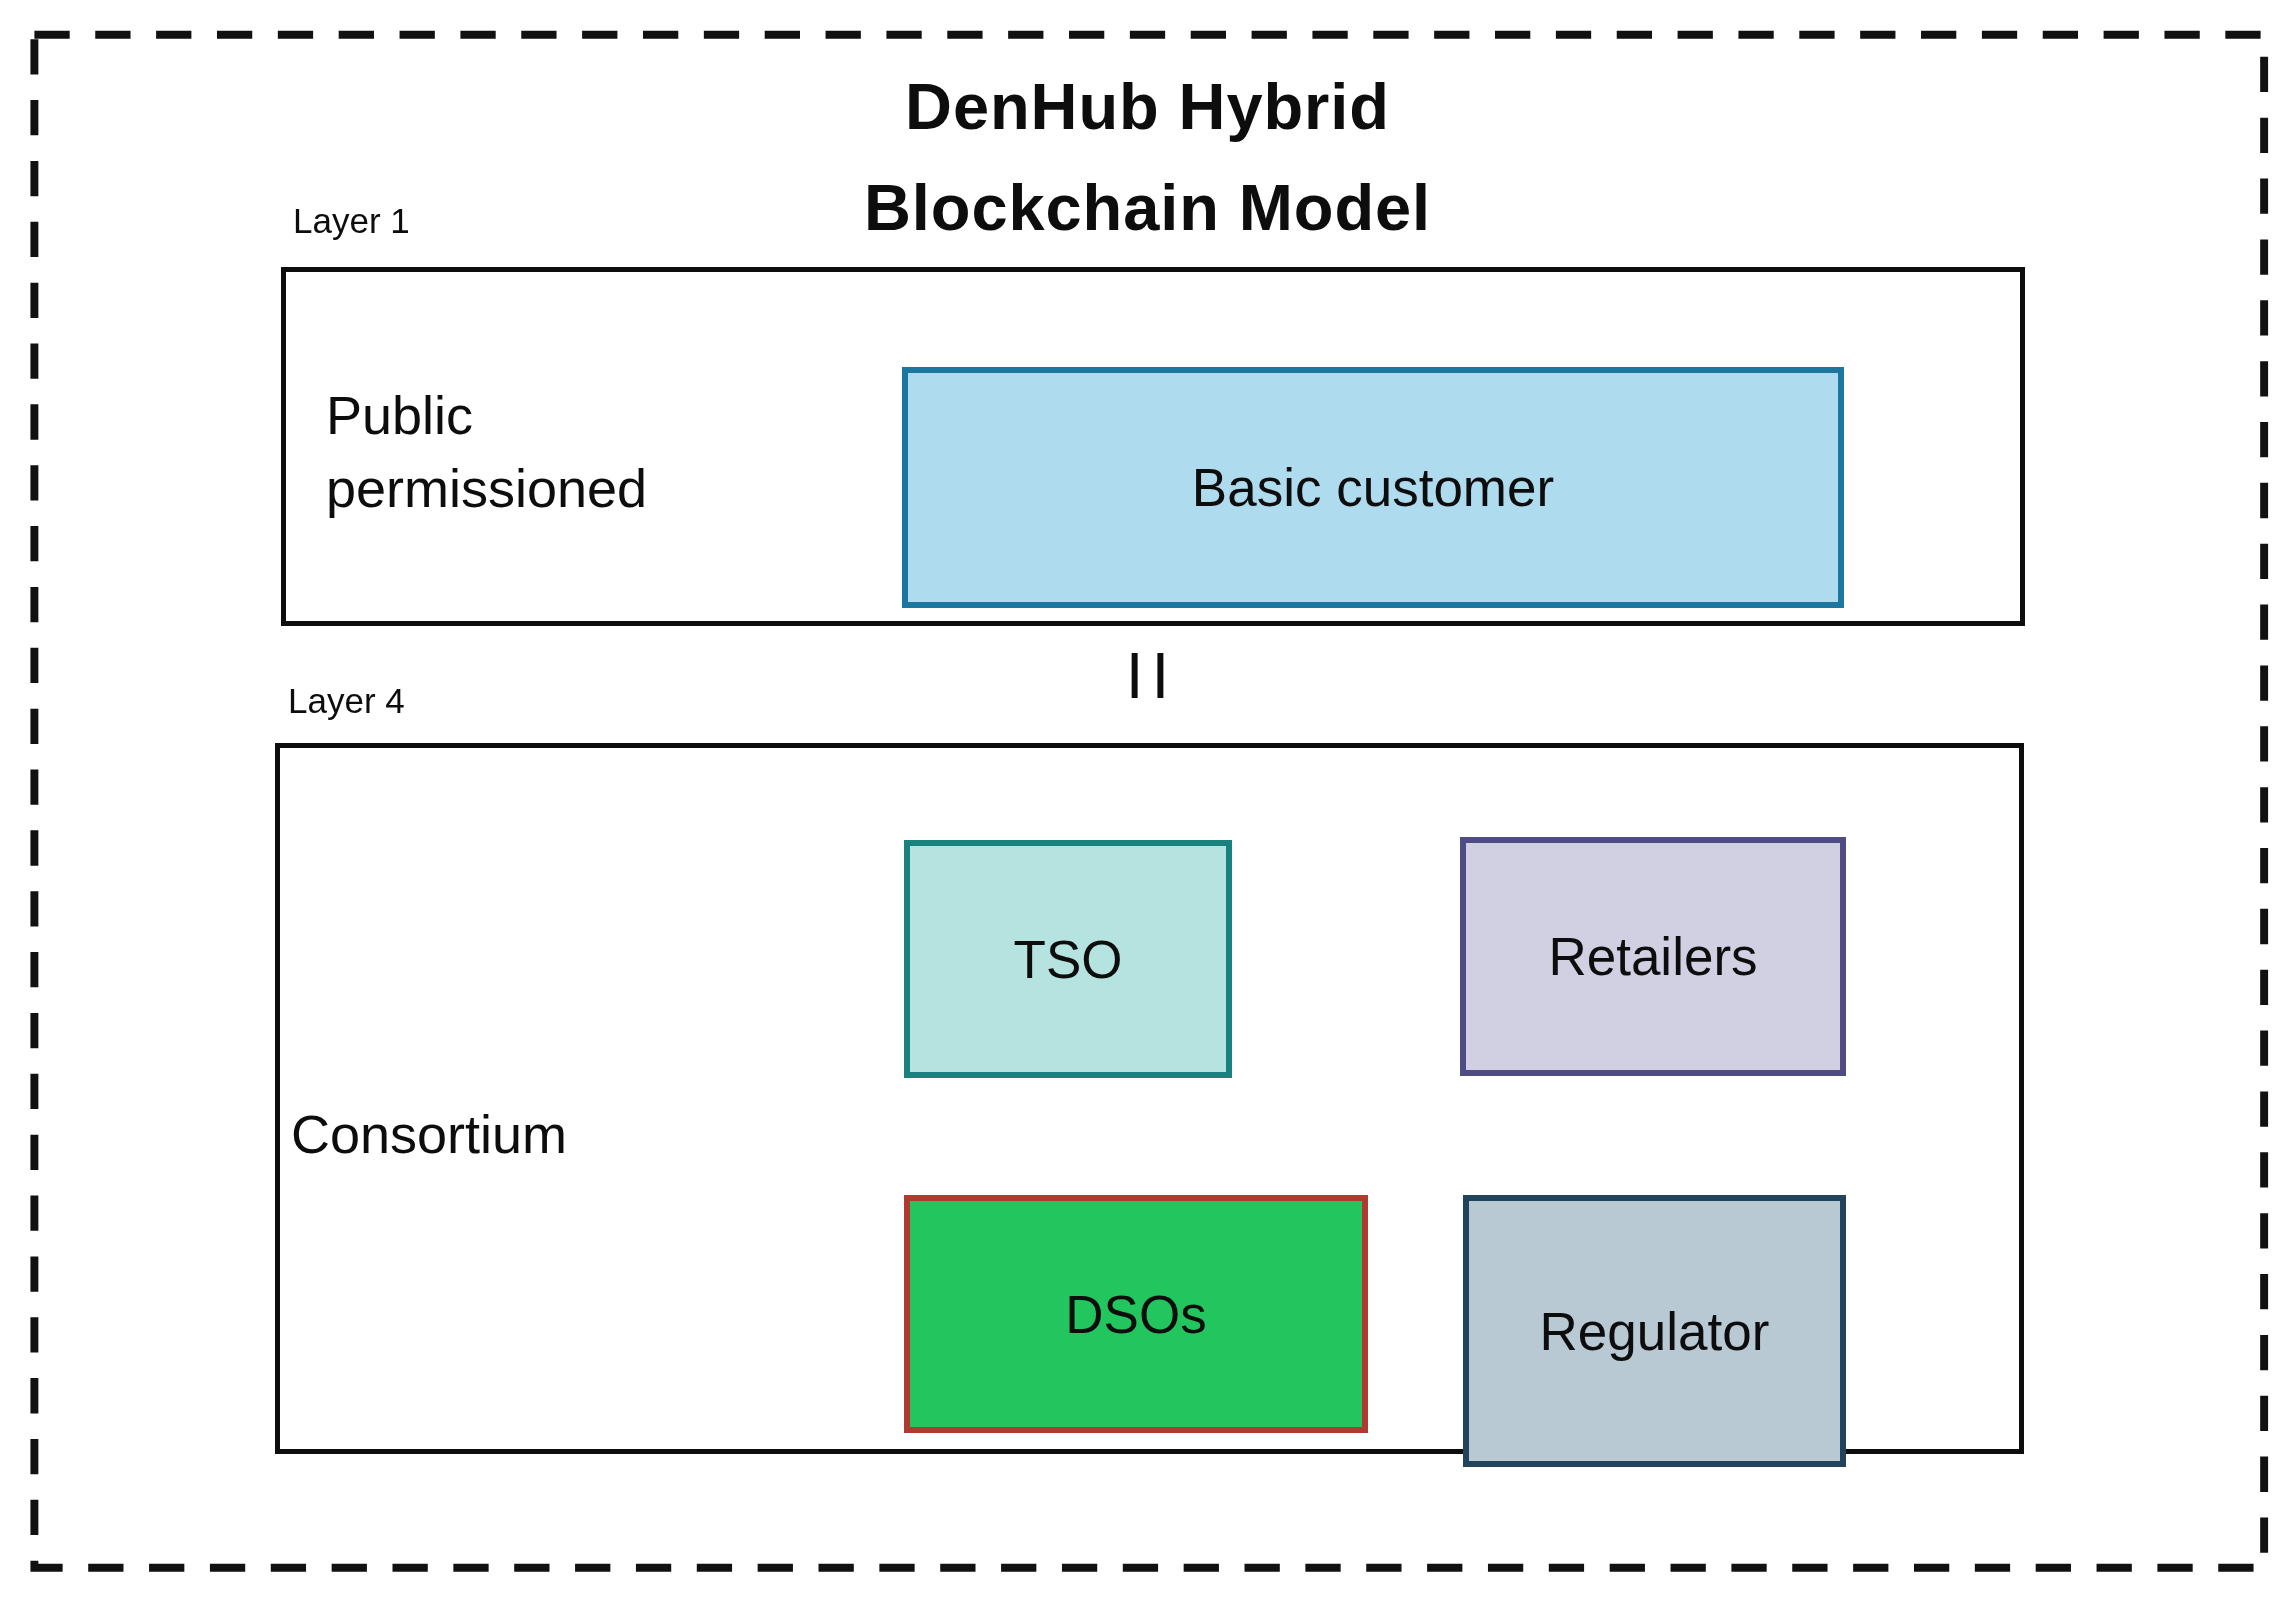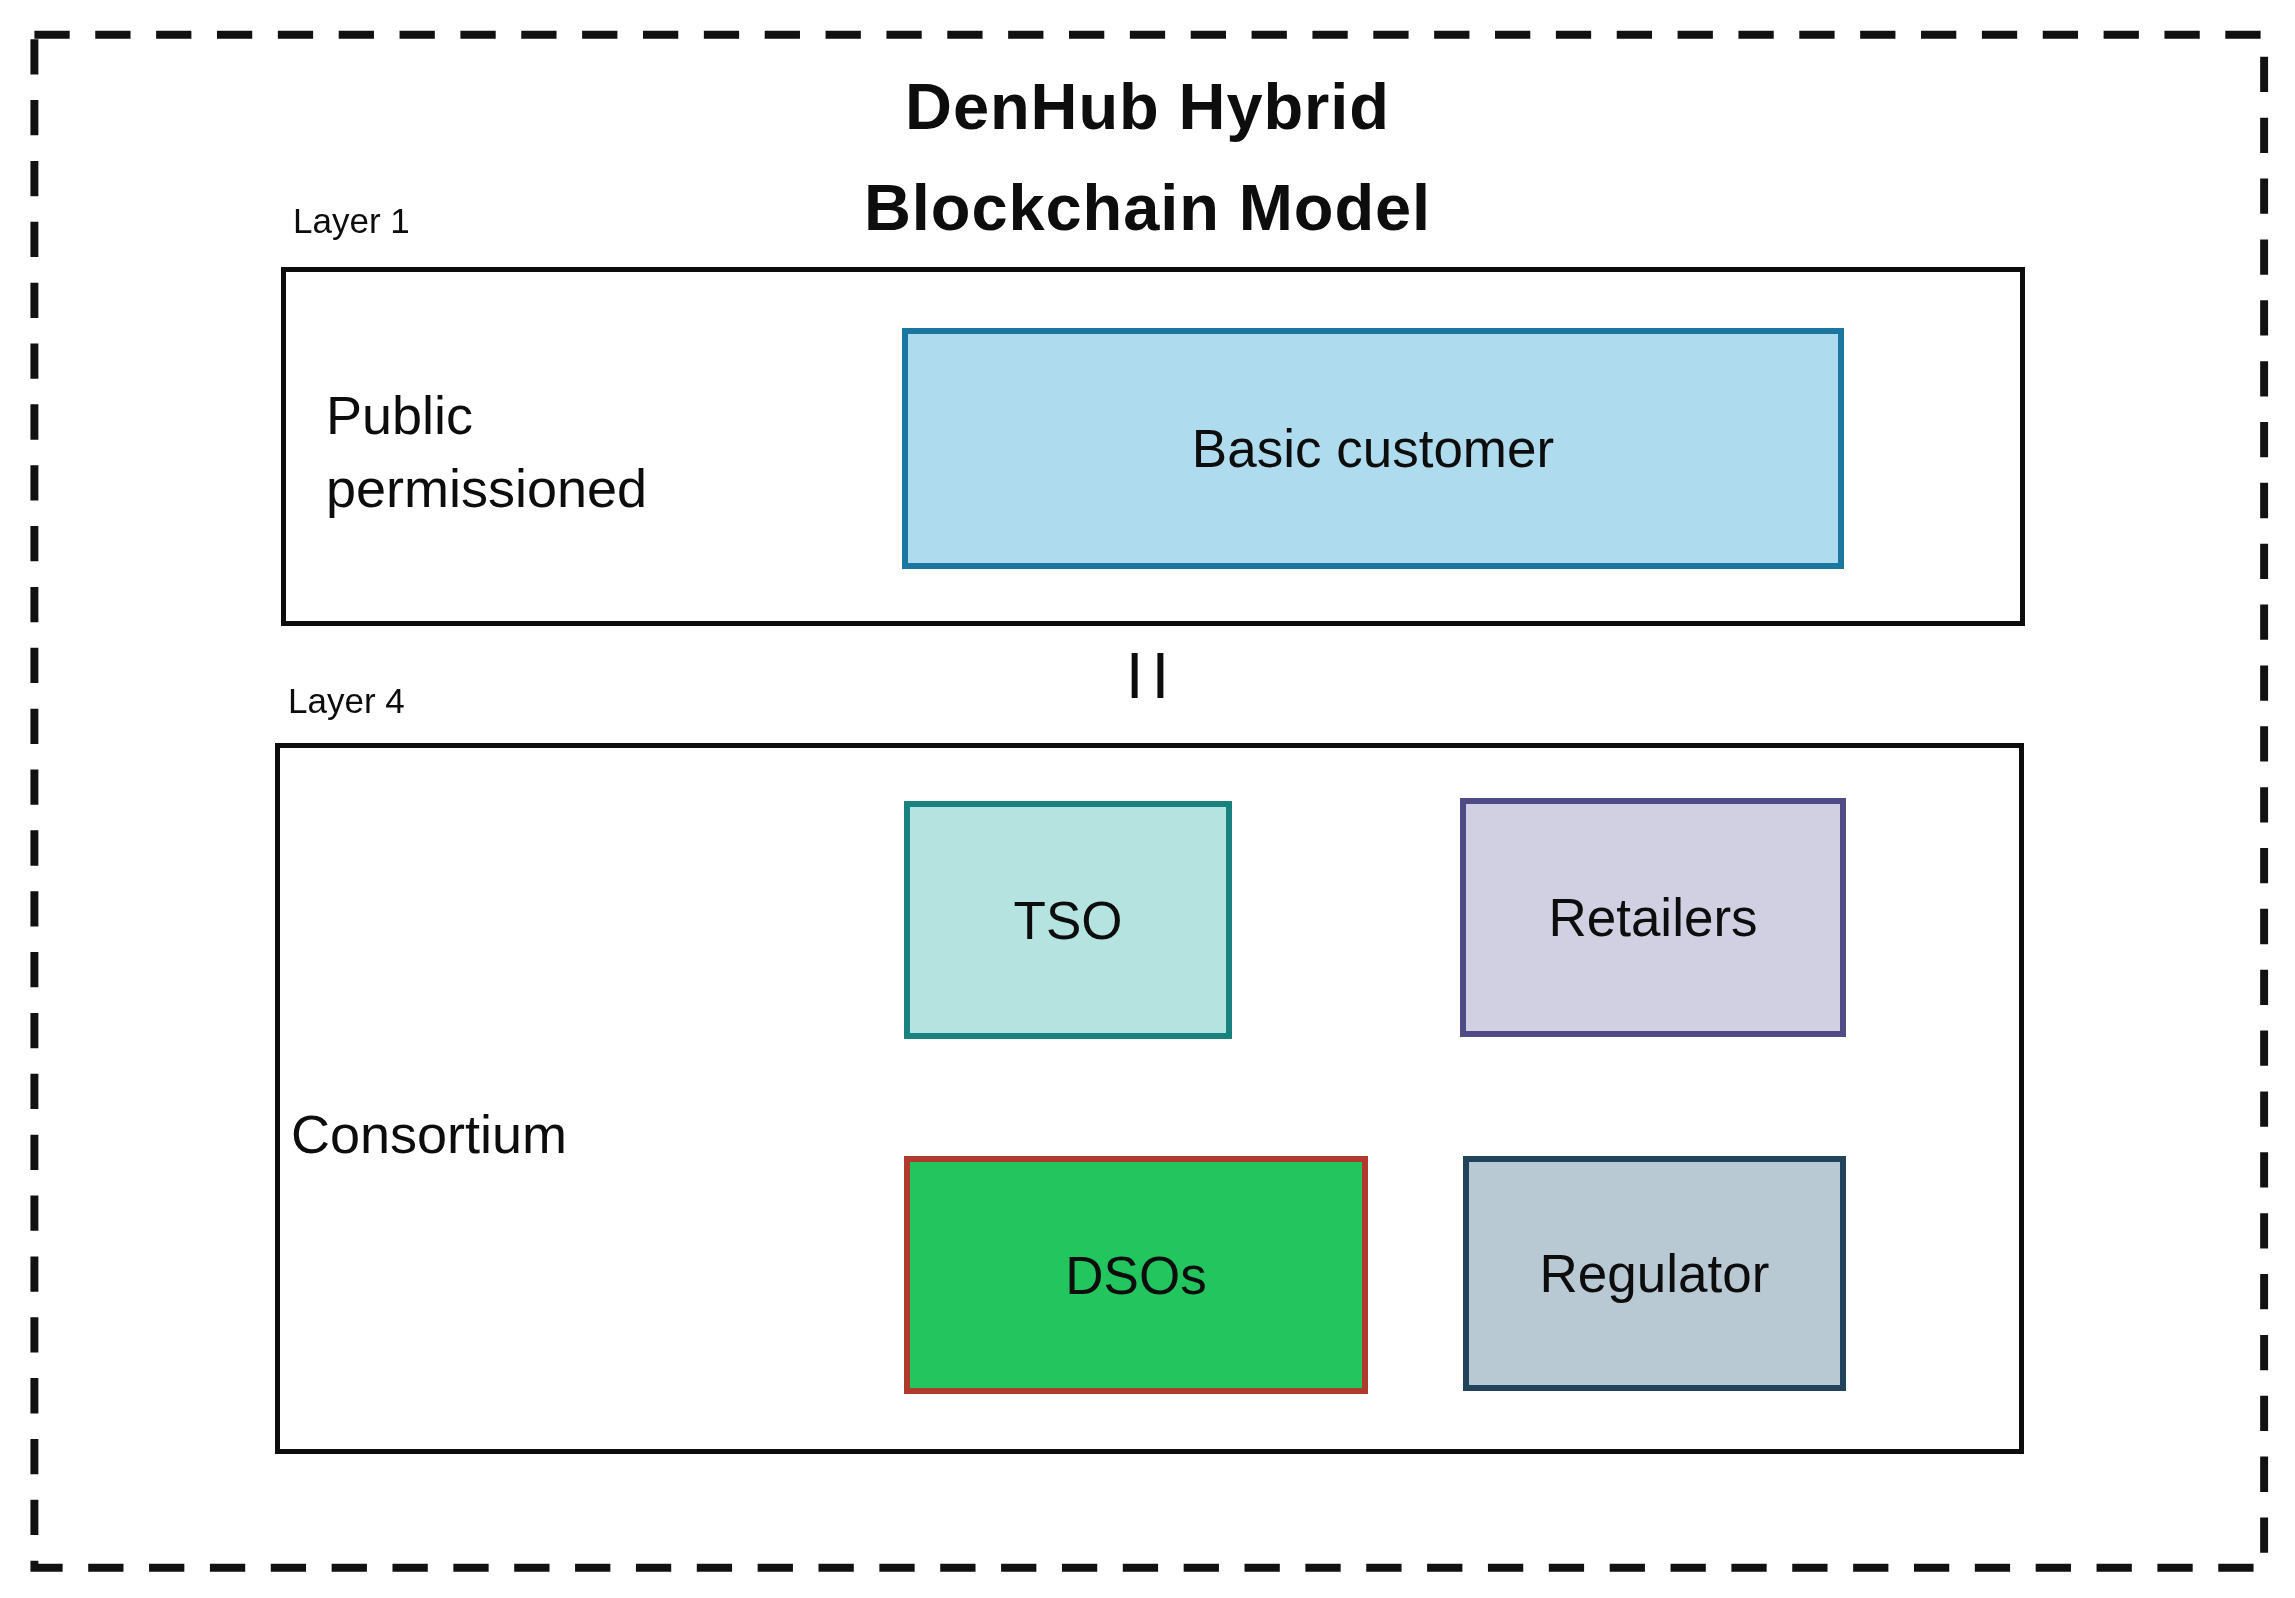--- a/index.html
+++ b/index.html
@@ -40,20 +40,21 @@
     line-height: 1.35;
   }
   .node {
     position: absolute;
     display: flex;
     align-items: center;
     justify-content: center;
     font-size: 53px;
     border: 6.2px solid #000;
     text-align: right;
+    margin-top: 39px;
   }
   .connector {
     position: absolute;
     left: 1081px;
     top: 639px;
     width: 141px;
     text-align: center;
     font-size: 64px;
     letter-spacing: 8px;
     font-weight: 500;
@@ -96,18 +97,18 @@
   </div>
 
   <div class="node" style="left: 1460px; top: 798px; width: 386px; height: 239px; background-color: rgb(208, 208, 226); border-color: rgb(79, 76, 133);">
     <span>Retailers</span>
   </div>
 
   <div class="node" style="left: 904px; top: 1156px; width: 464px; height: 238px; background-color: #22c55e; border-color: rgb(175, 58, 45);">
     <span>DSOs</span>
   </div>
 
-  <div class="node" style="left: 1463px; top: 1156px; width: 383px; height: 235px; background-color: rgb(185, 201, 212); border-color: rgb(34, 67, 92);">
+  <div class="node" style="left: 1463px; top: 1156px; width: 383px; height: 272px; background-color: rgb(185, 201, 212); border-color: rgb(34, 67, 92);">
     <span>Regulator</span>
   </div>
 
 </div>
 
 
 </body></html>

